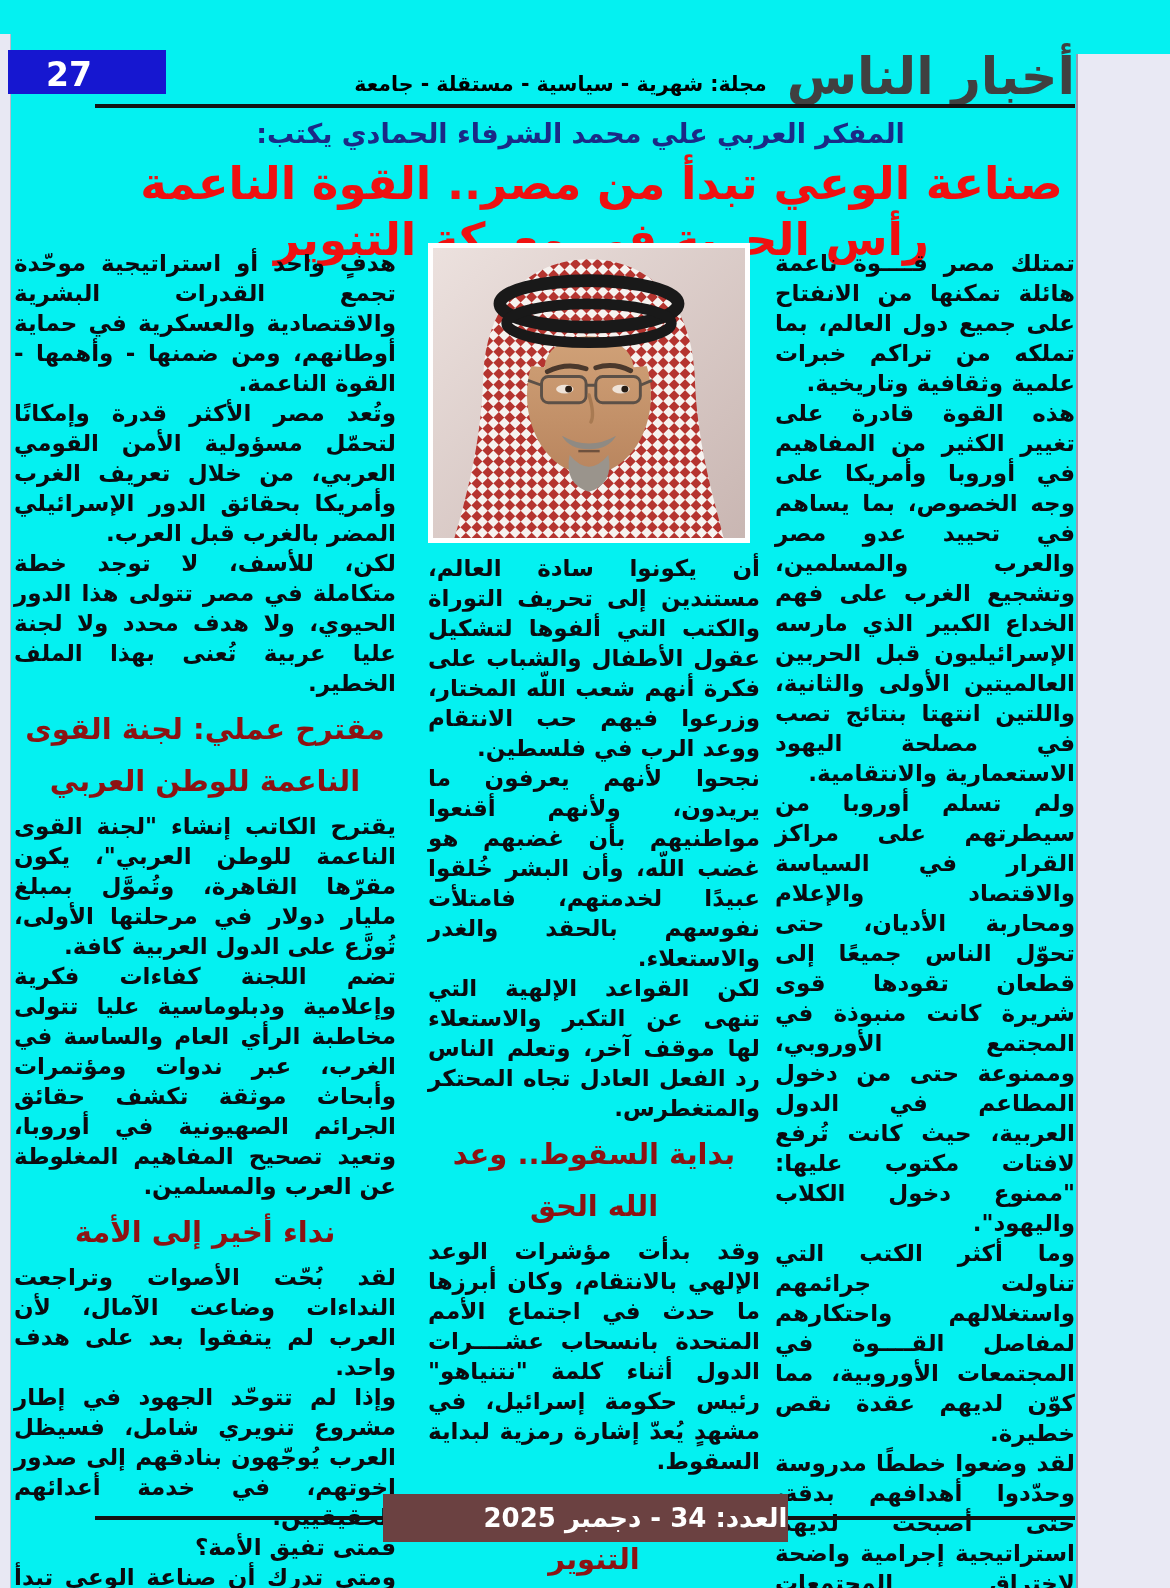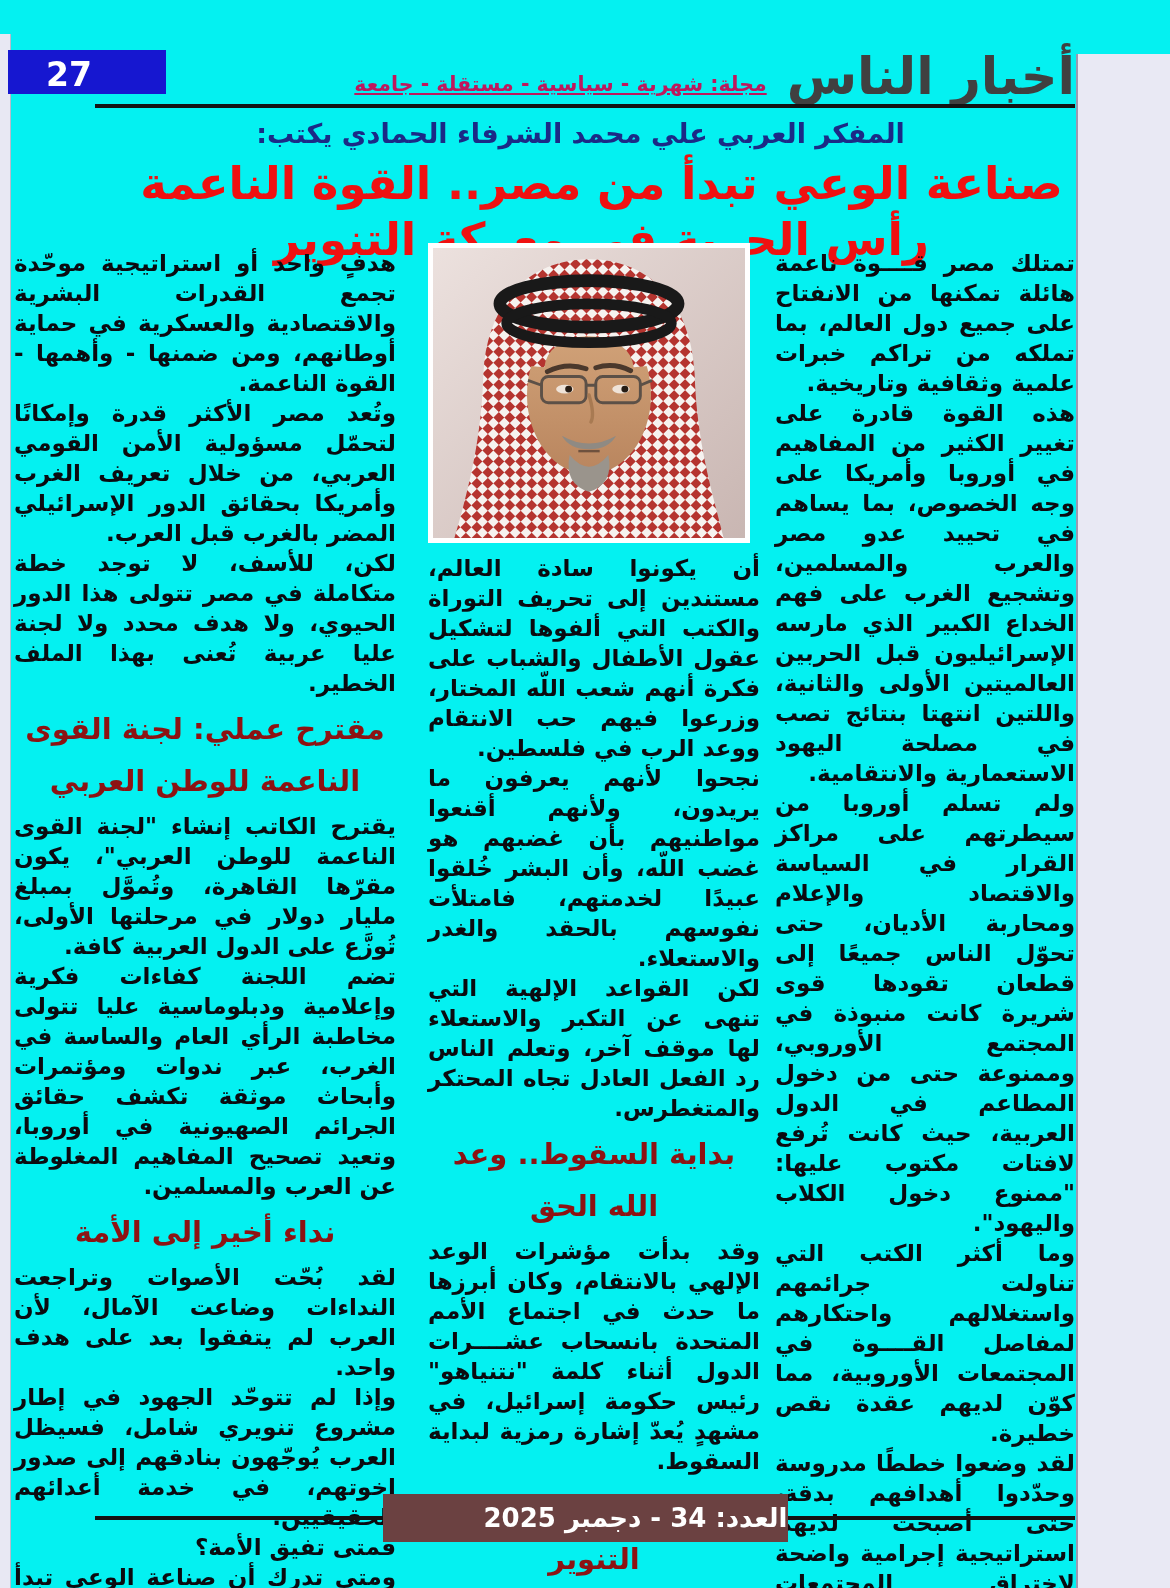--- a/index.html
+++ b/index.html
@@ -19,21 +19,21 @@
     position:absolute;left:8px;top:50px;width:158px;height:44px;
     background:#1617d0;color:#ffffff;font-size:33px;font-weight:bold;
     display:flex;align-items:flex-end;justify-content:flex-start;
     padding-left:38px;box-sizing:border-box;direction:ltr;
   }
   .header-row{
     position:absolute;top:30px;right:95px;left:95px;height:72px;
     display:flex;flex-direction:row;align-items:flex-end;justify-content:flex-start;gap:20px;
   }
   .masthead{color:#404040;font-size:51px;font-weight:bold;line-height:1;letter-spacing:-1px;}
-  .tagline{color:#be185d;font-size:20.5px;font-weight:bold;padding-bottom:6px;text-decoration:underline;}
+  .tagline{color:#000000;font-size:20.5px;font-weight:bold;padding-bottom:6px;}
   .top-rule{position:absolute;top:104px;left:95px;right:95px;height:4px;background:#131313;}
   .byline{
     position:absolute;top:118px;left:95px;right:104px;
     text-align:center;color:#1b2a86;font-size:27px;font-weight:bold;
   }
   .headline{
     position:absolute;top:156px;left:60px;right:60px;
     text-align:center;color:#ef1111;font-size:45px;font-weight:bold;line-height:1.25;margin-left:33px;
   }
   

